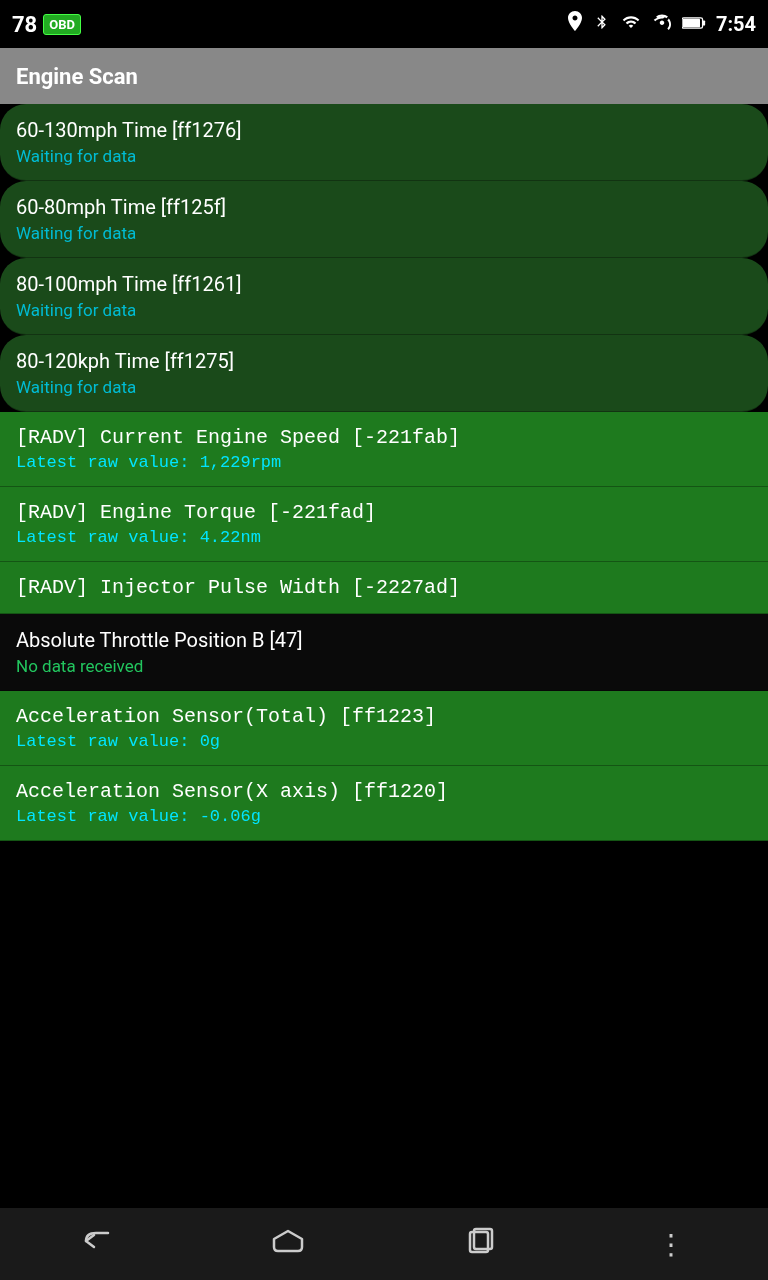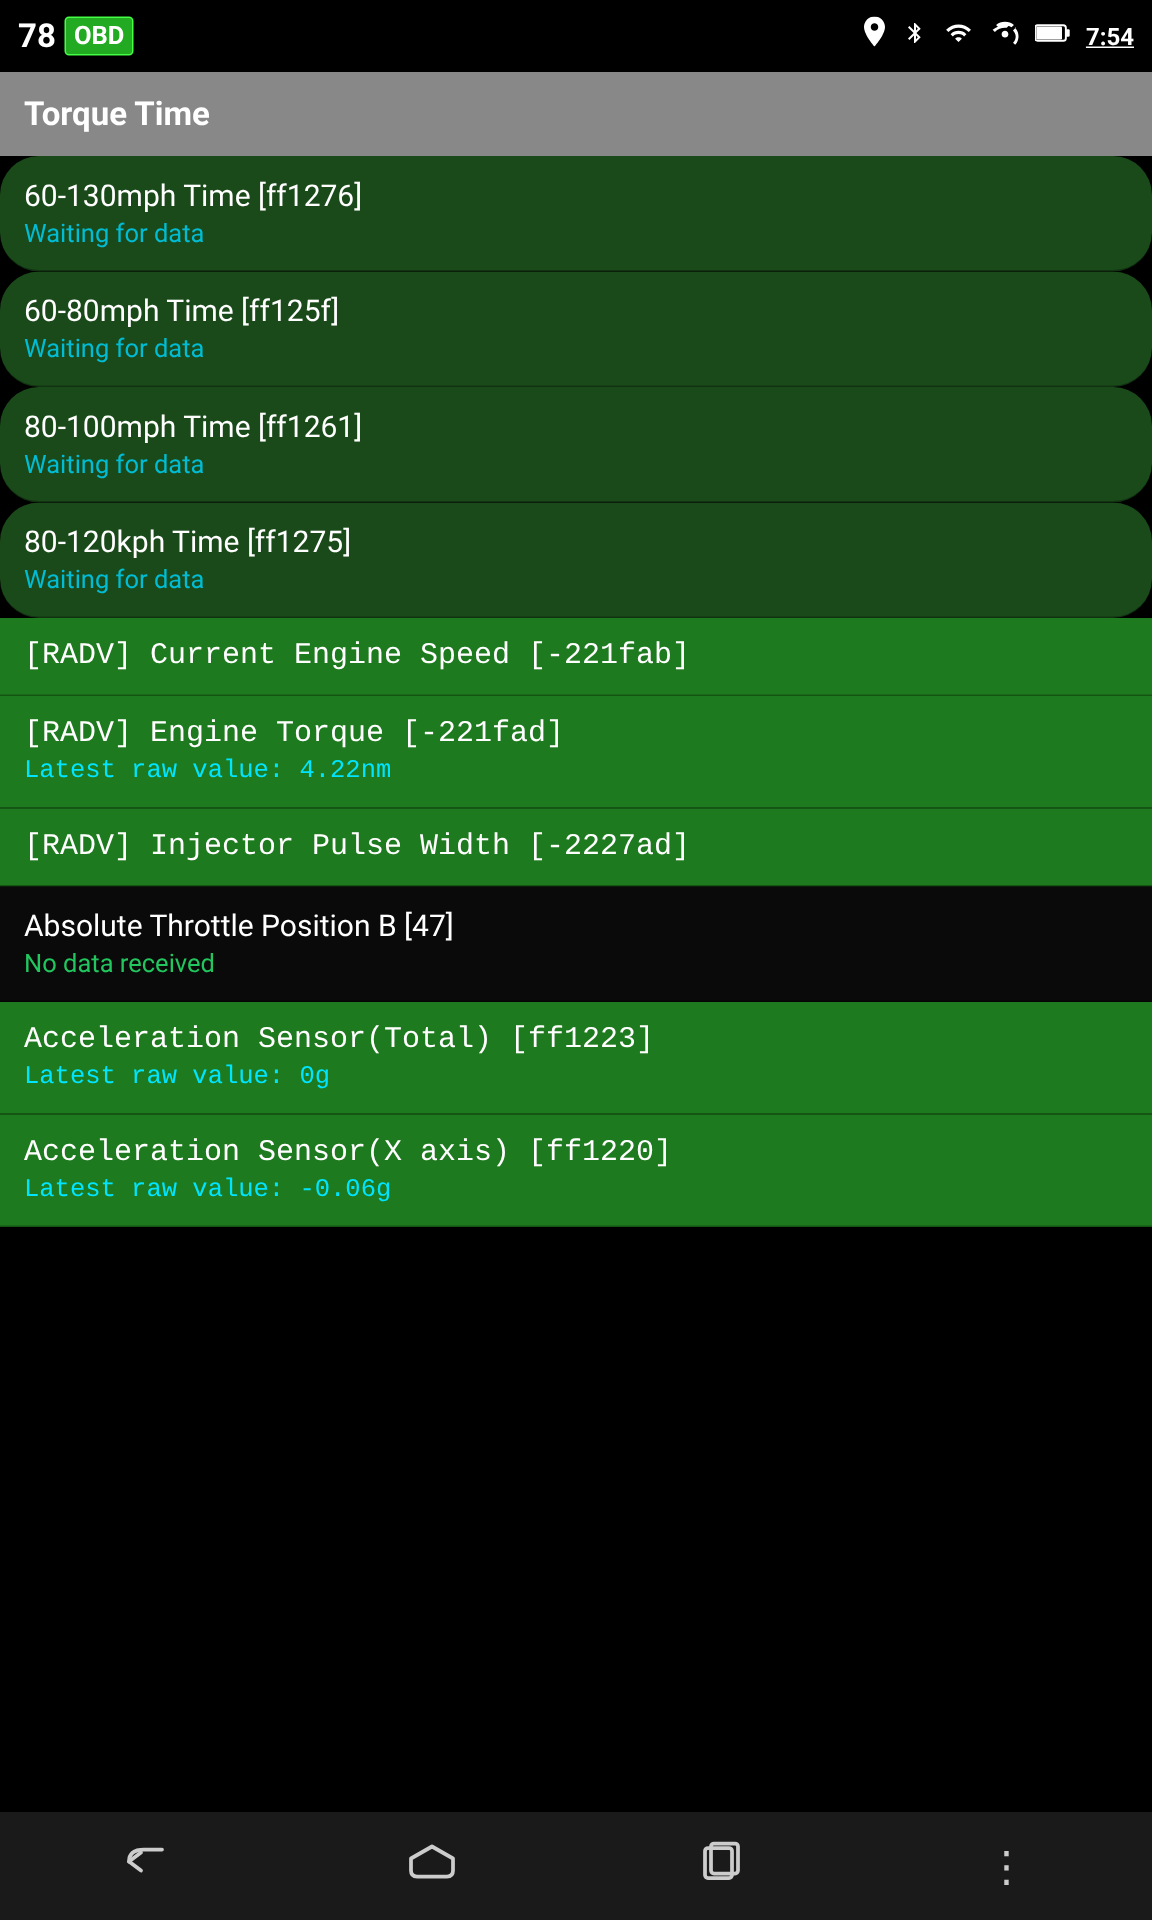--- a/index.html
+++ b/index.html
@@ -29,36 +29,35 @@
       gap: 6px;
     }
     .status-bar-num {
       color: #fff;
       font-size: 22px;
       font-weight: bold;
     }
     .obd-badge {
       background: #2a2;
       color: #fff;
-      font-size: 17px;
+      font-size: 13px;
       font-weight: bold;
       padding: 2px 5px;
       border-radius: 3px;
       border: 1px solid #4f4;
     }
     .status-bar-right {
       display: flex;
       align-items: center;
       gap: 10px;
       color: #fff;
     }
     .status-bar-right .time {
-      font-size: 16px;
-      font-weight: bold;
-      text-decoration: underline;
+      font-size: 20px;
+      font-weight: bold;
     }
     .icon-sym {
       font-size: 18px;
     }
 
     
     .app-bar {
       background: #888;
       height: 56px;
       display: flex;
@@ -172,21 +171,21 @@
         <rect x="0" y="2" width="24" height="12" rx="2" ry="2" stroke="white" stroke-width="1.5" fill="none"></rect>
         <rect x="1" y="3" width="20" height="10" rx="1" fill="white"></rect>
         <rect x="24" y="5" width="3" height="6" rx="1" fill="white"></rect>
       </svg>
     </span>
     <span class="time">7:54</span>
   </div>
 </div>
 
 <div class="app-bar">
-  <span class="app-bar-title">Torque Time</span>
+  <span class="app-bar-title">Engine Scan</span>
 </div>
 
 <div class="list" id="sensor-list">
 <div class="list-item dark-green">
       <span class="item-title">60-130mph Time [ff1276]</span>
       <span class="item-subtitle waiting">Waiting for data</span>
     </div>
     <div class="list-item dark-green">
       <span class="item-title">60-80mph Time [ff125f]</span>
       <span class="item-subtitle waiting">Waiting for data</span>
@@ -194,20 +193,21 @@
     <div class="list-item dark-green">
       <span class="item-title">80-100mph Time [ff1261]</span>
       <span class="item-subtitle waiting">Waiting for data</span>
     </div>
     <div class="list-item dark-green">
       <span class="item-title">80-120kph Time [ff1275]</span>
       <span class="item-subtitle waiting">Waiting for data</span>
     </div>
     <div class="list-item bright-green">
       <span class="item-title">[RADV] Current Engine Speed [-221fab]</span>
+      <span class="item-subtitle raw-value">Latest raw value: 1,229rpm</span>
     </div>
     <div class="list-item bright-green">
       <span class="item-title">[RADV] Engine Torque [-221fad]</span>
       <span class="item-subtitle raw-value">Latest raw value: 4.22nm</span>
     </div>
     <div class="list-item bright-green">
       <span class="item-title">[RADV] Injector Pulse Width [-2227ad]</span>
     </div>
     <div class="list-item black-bg">
       <span class="item-title">Absolute Throttle Position B [47]</span>

